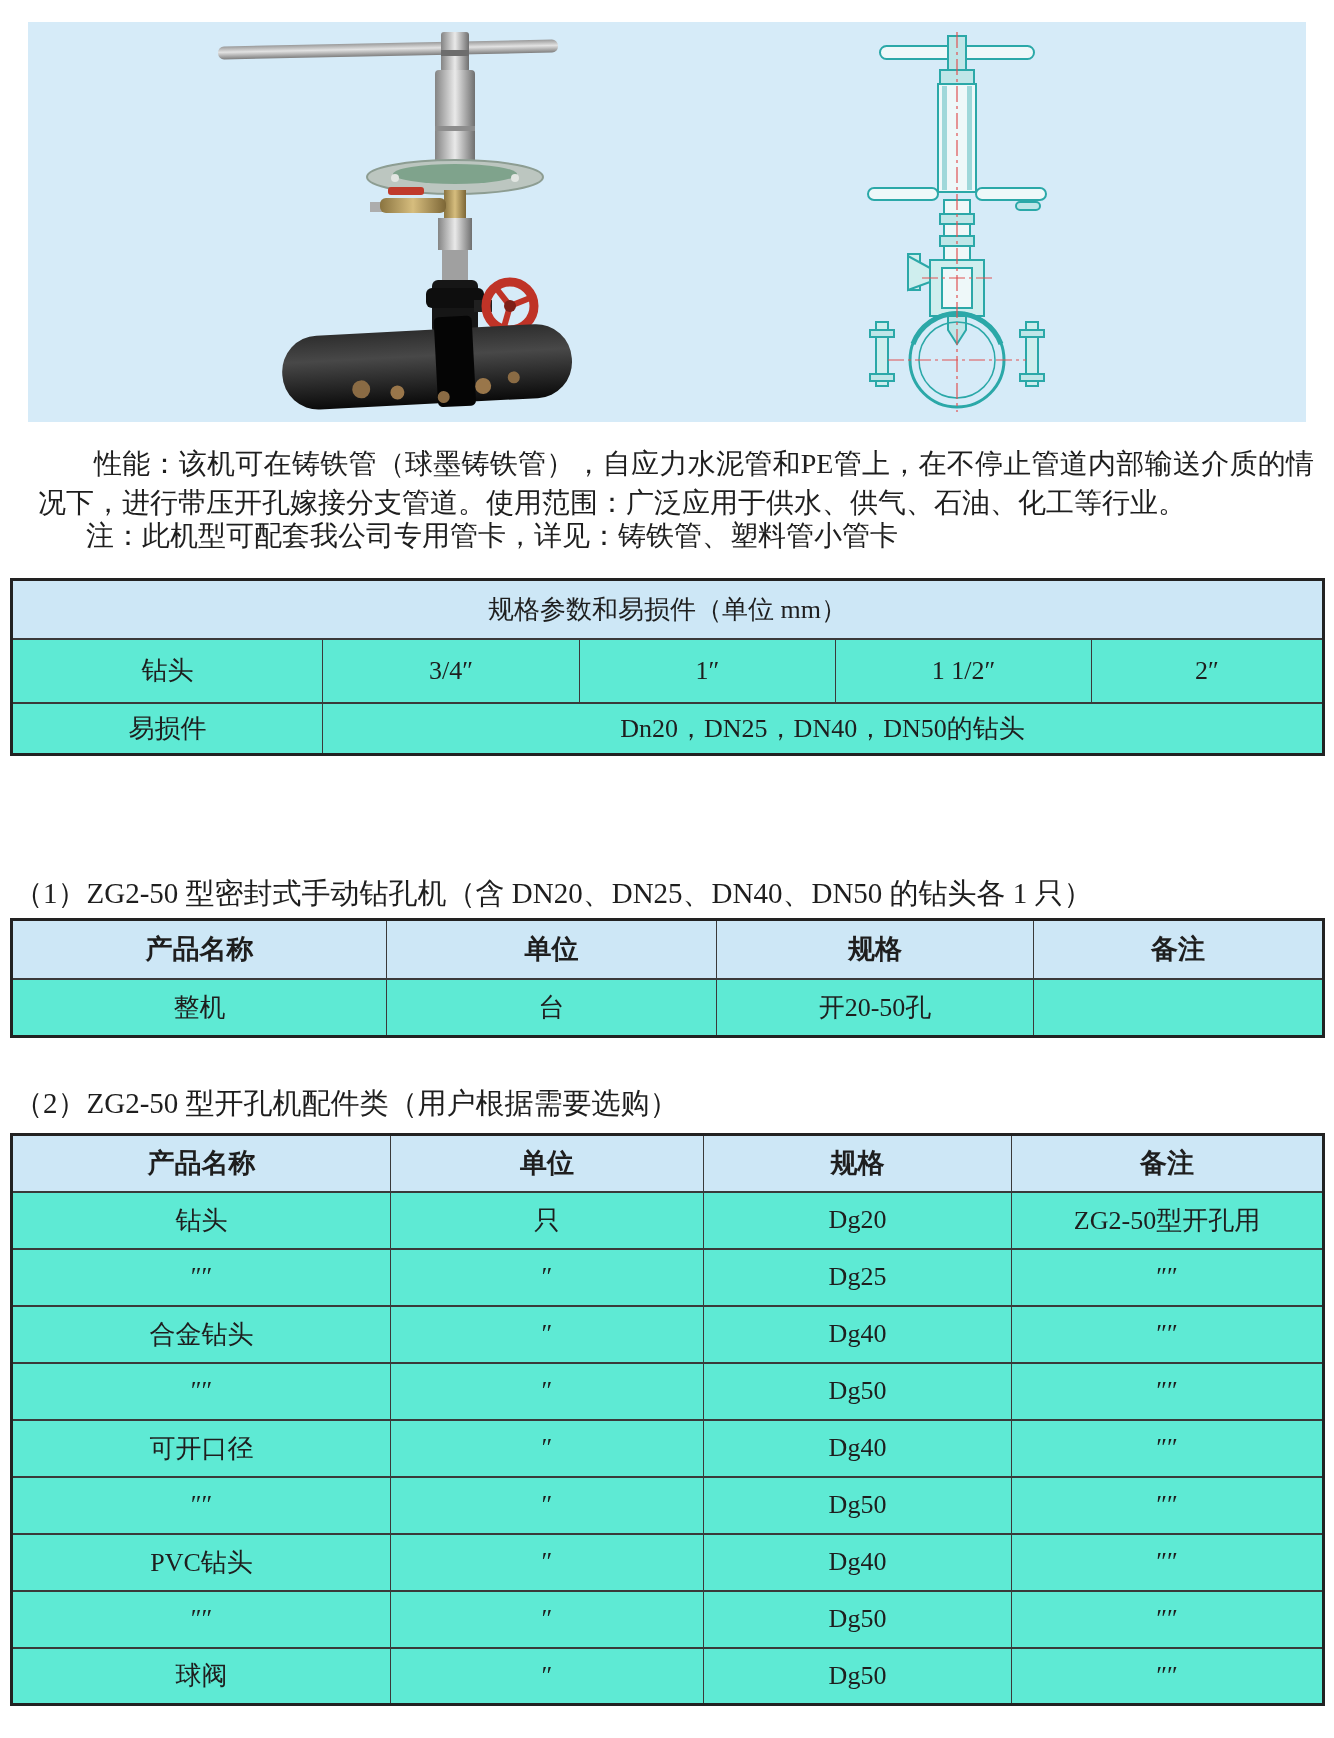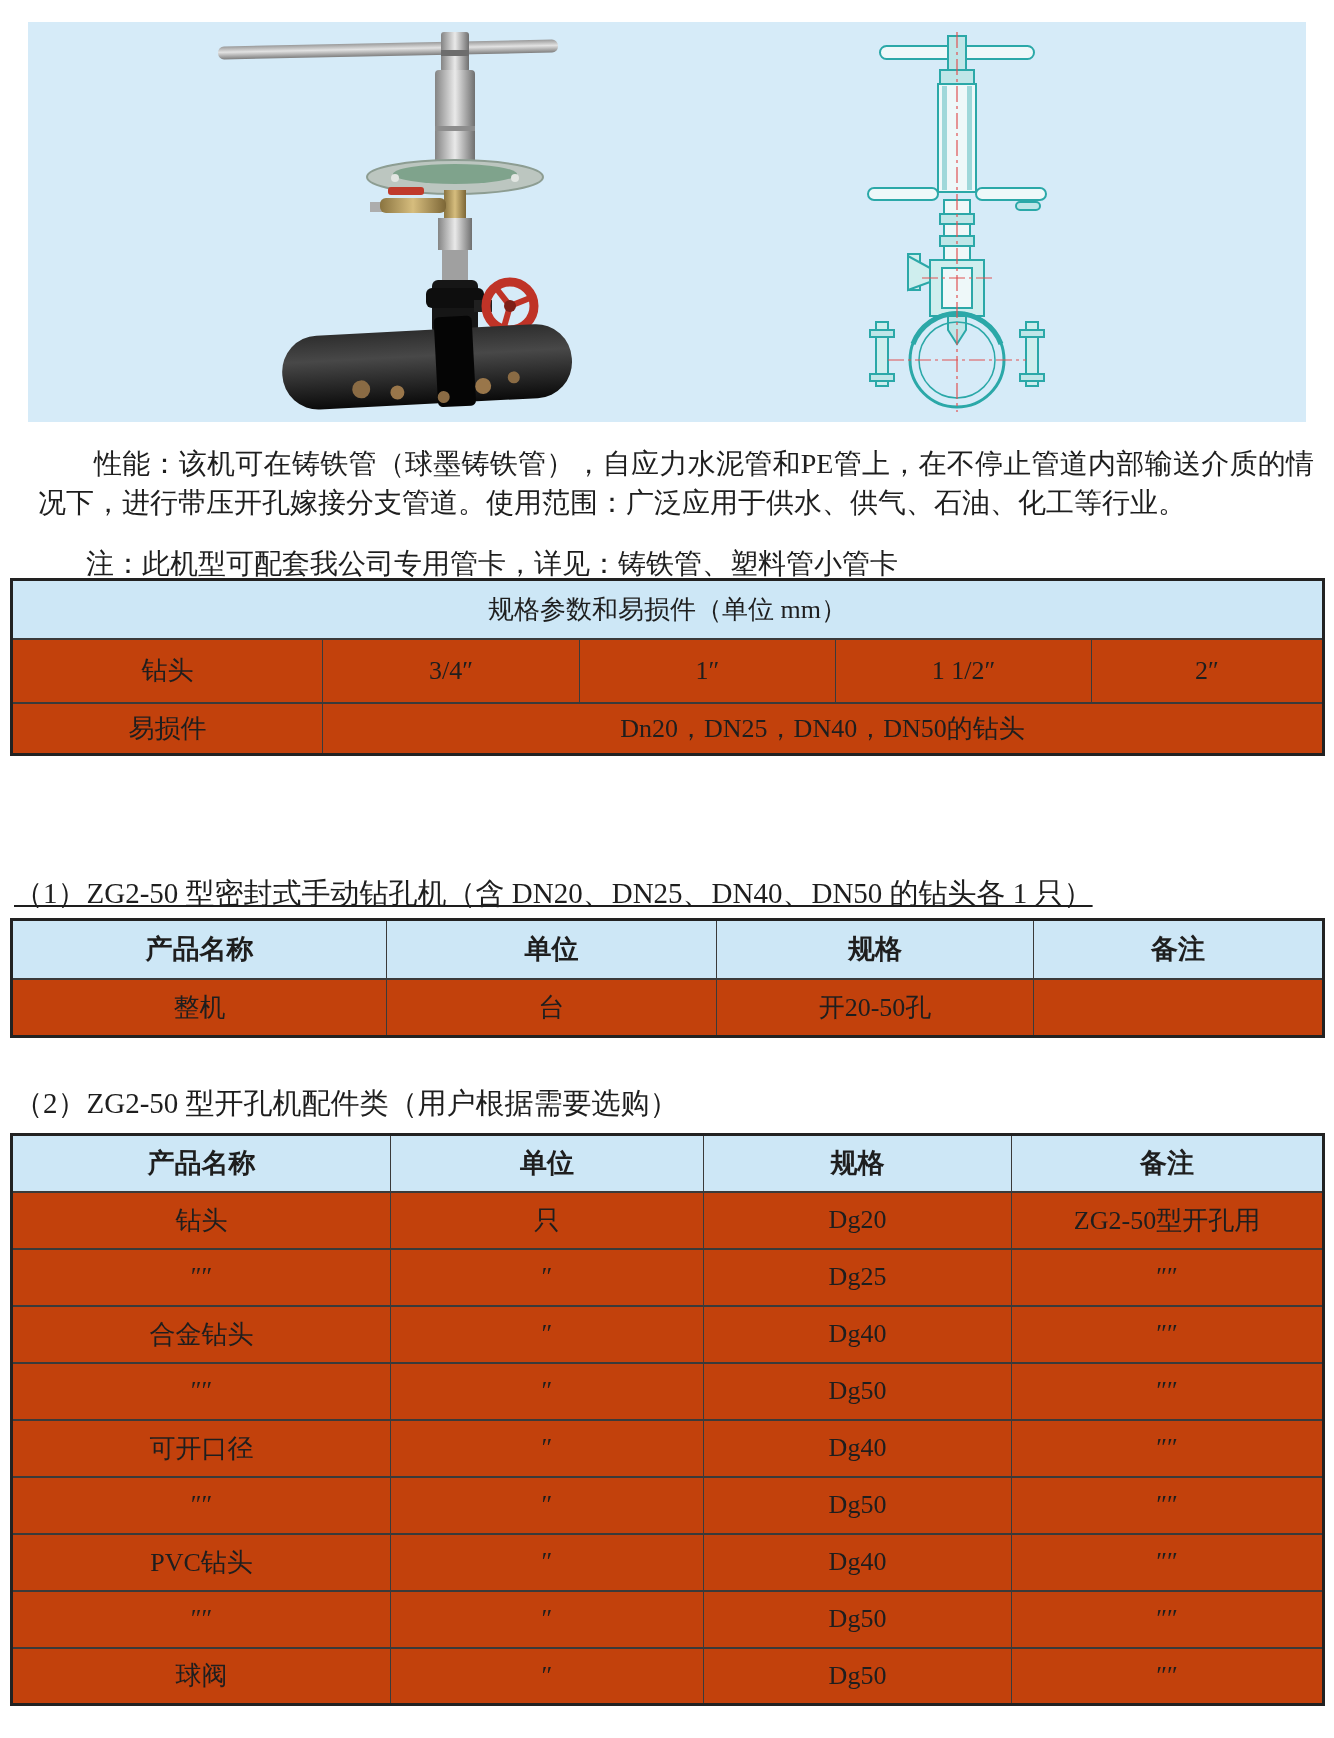--- a/index.html
+++ b/index.html
@@ -5,26 +5,26 @@
   html,body{margin:0;padding:0;}
   body{
     width:1334px;height:1738px;position:relative;background:#ffffff;
     font-family:"Liberation Serif","DejaVu Serif",serif;color:#1e1e1e;
   }
   .banner{position:absolute;left:28px;top:22px;width:1278px;height:400px;background:#d6ebf8;overflow:hidden;}
   .fig-photo{position:absolute;left:182px;top:8px;}
   .fig-draw{position:absolute;left:822px;top:8px;}
   .desc{position:absolute;left:30px;top:436px;width:1276px;font-size:28px;line-height:39px;
         text-indent:2em;text-align:justify;margin:8px;}
-  .note{position:absolute;left:30px;top:544px;width:1276px;font-size:28px;line-height:39px;
+  .note{position:absolute;left:30px;top:516px;width:1276px;font-size:28px;line-height:39px;
         text-indent:2em;margin:0;}
   .sec-heading{position:absolute;left:14px;margin:0;font-size:29px;font-weight:normal;white-space:nowrap;}
-  #heading1{top:874px;text-decoration:underline;}
+  #heading1{top:874px;}
   #heading2{top:1084px;}
-  table{position:absolute;left:10px;border-collapse:collapse;table-layout:fixed;background:#c2410c;border:3px solid #222;}
+  table{position:absolute;left:10px;border-collapse:collapse;table-layout:fixed;background:#5eead4;border:3px solid #222;}
   td{border:1px solid #3a3a3a;border-top-width:2px;border-bottom-width:2px;
      font-size:26px;text-align:center;vertical-align:middle;padding:0;overflow:hidden;}
   .blue{background:#cde7f6;}
   .hd{font-family:"Liberation Sans","DejaVu Sans",sans-serif;font-weight:bold;font-size:27px;}
   #spec-table{top:578px;width:1312px;}
   #machine-table{top:918px;width:1312px;}
   #parts-table{top:1133px;width:1312px;}
 </style>
 </head>
 <body>

